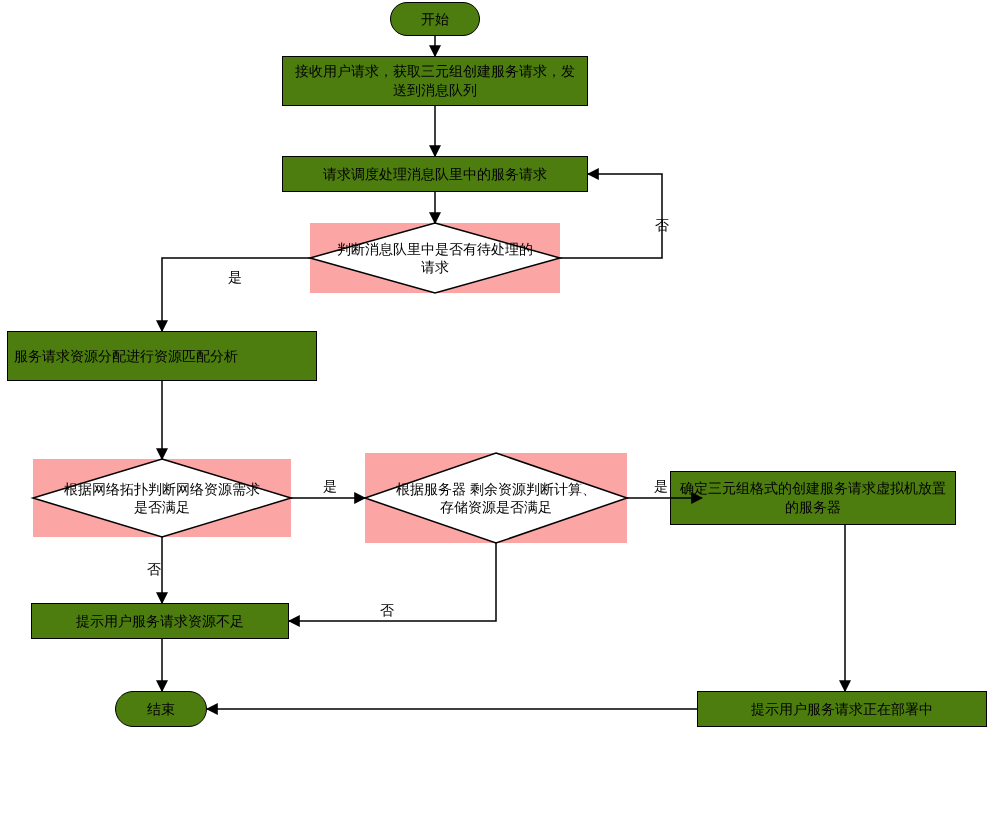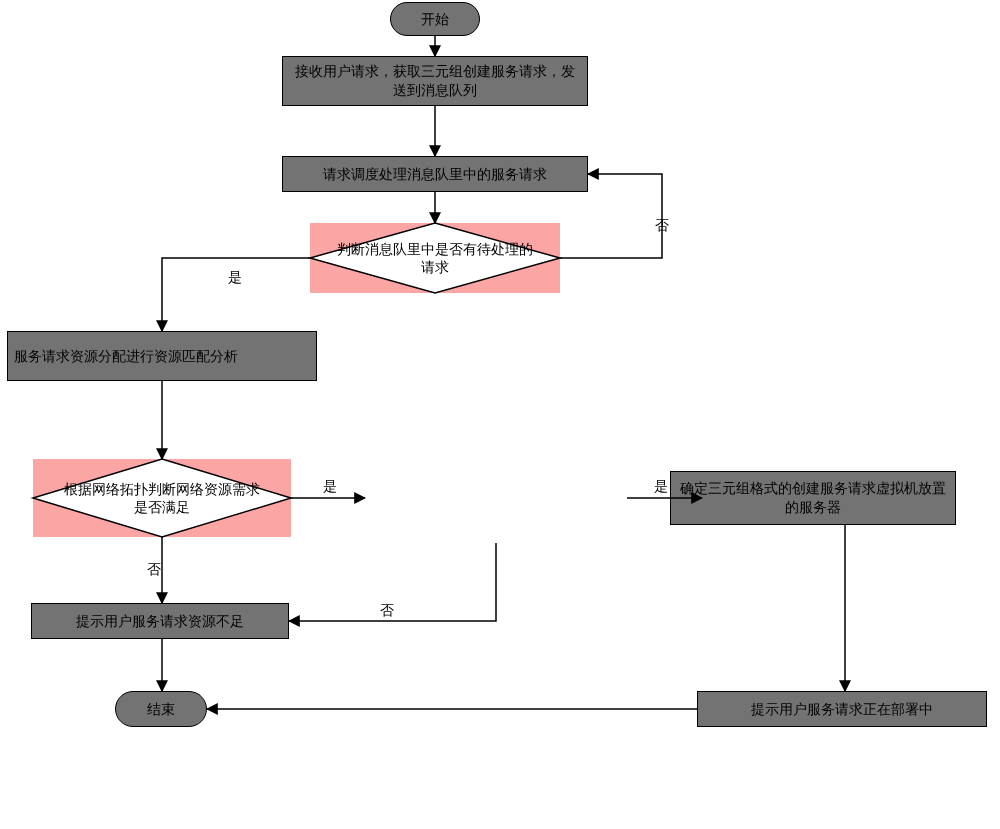--- a/index.html
+++ b/index.html
@@ -11,21 +11,21 @@
     color: #000;
   }
   .canvas {
     position: relative;
     width: 1000px;
     height: 829px;
   }
   .node {
     position: absolute;
     border: 1.5px solid #000;
-    background: #737373;
+    background: #4d7c0f;
     display: flex;
     align-items: center;
     justify-content: center;
     text-align: center;
     line-height: 1.35;
     padding: 4px 6px;
     box-sizing: border-box;
   }
   .terminator {
     border-radius: 999px;
@@ -97,20 +97,28 @@
 
   <div class="decision" style="left:33px; top:459px; width:258px; height:78px;">
     <svg viewBox="0 0 258 78" preserveAspectRatio="none">
       <polygon points="129,0 258,39 129,78 0,39" fill="#fff" stroke="#000" stroke-width="1.5"></polygon>
     </svg>
     <div class="dtext">
         <span>根据网络拓扑判断网络资源需求是否满足</span>
       </div>
   </div>
 
+  <div class="decision" style="left:365px; top:453px; width:262px; height:90px;">
+    <svg viewBox="0 0 262 90" preserveAspectRatio="none">
+      <polygon points="131,0 262,45 131,90 0,45" fill="#fff" stroke="#000" stroke-width="1.5"></polygon>
+    </svg>
+    <div class="dtext">
+        <span>根据服务器 剩余资源判断计算、存储资源是否满足</span>
+      </div>
+  </div>
 
   <div class="node" style="left:670px; top:471px; width:286px; height:54px;">
     <span>确定三元组格式的创建服务请求虚拟机放置的服务器</span>
   </div>
 
   <div class="node" style="left:31px; top:603px; width:258px; height:36px;">
     <span>提示用户服务请求资源不足</span>
   </div>
 
   <div class="node terminator" style="left:115px; top:691px; width:92px; height:36px;">

